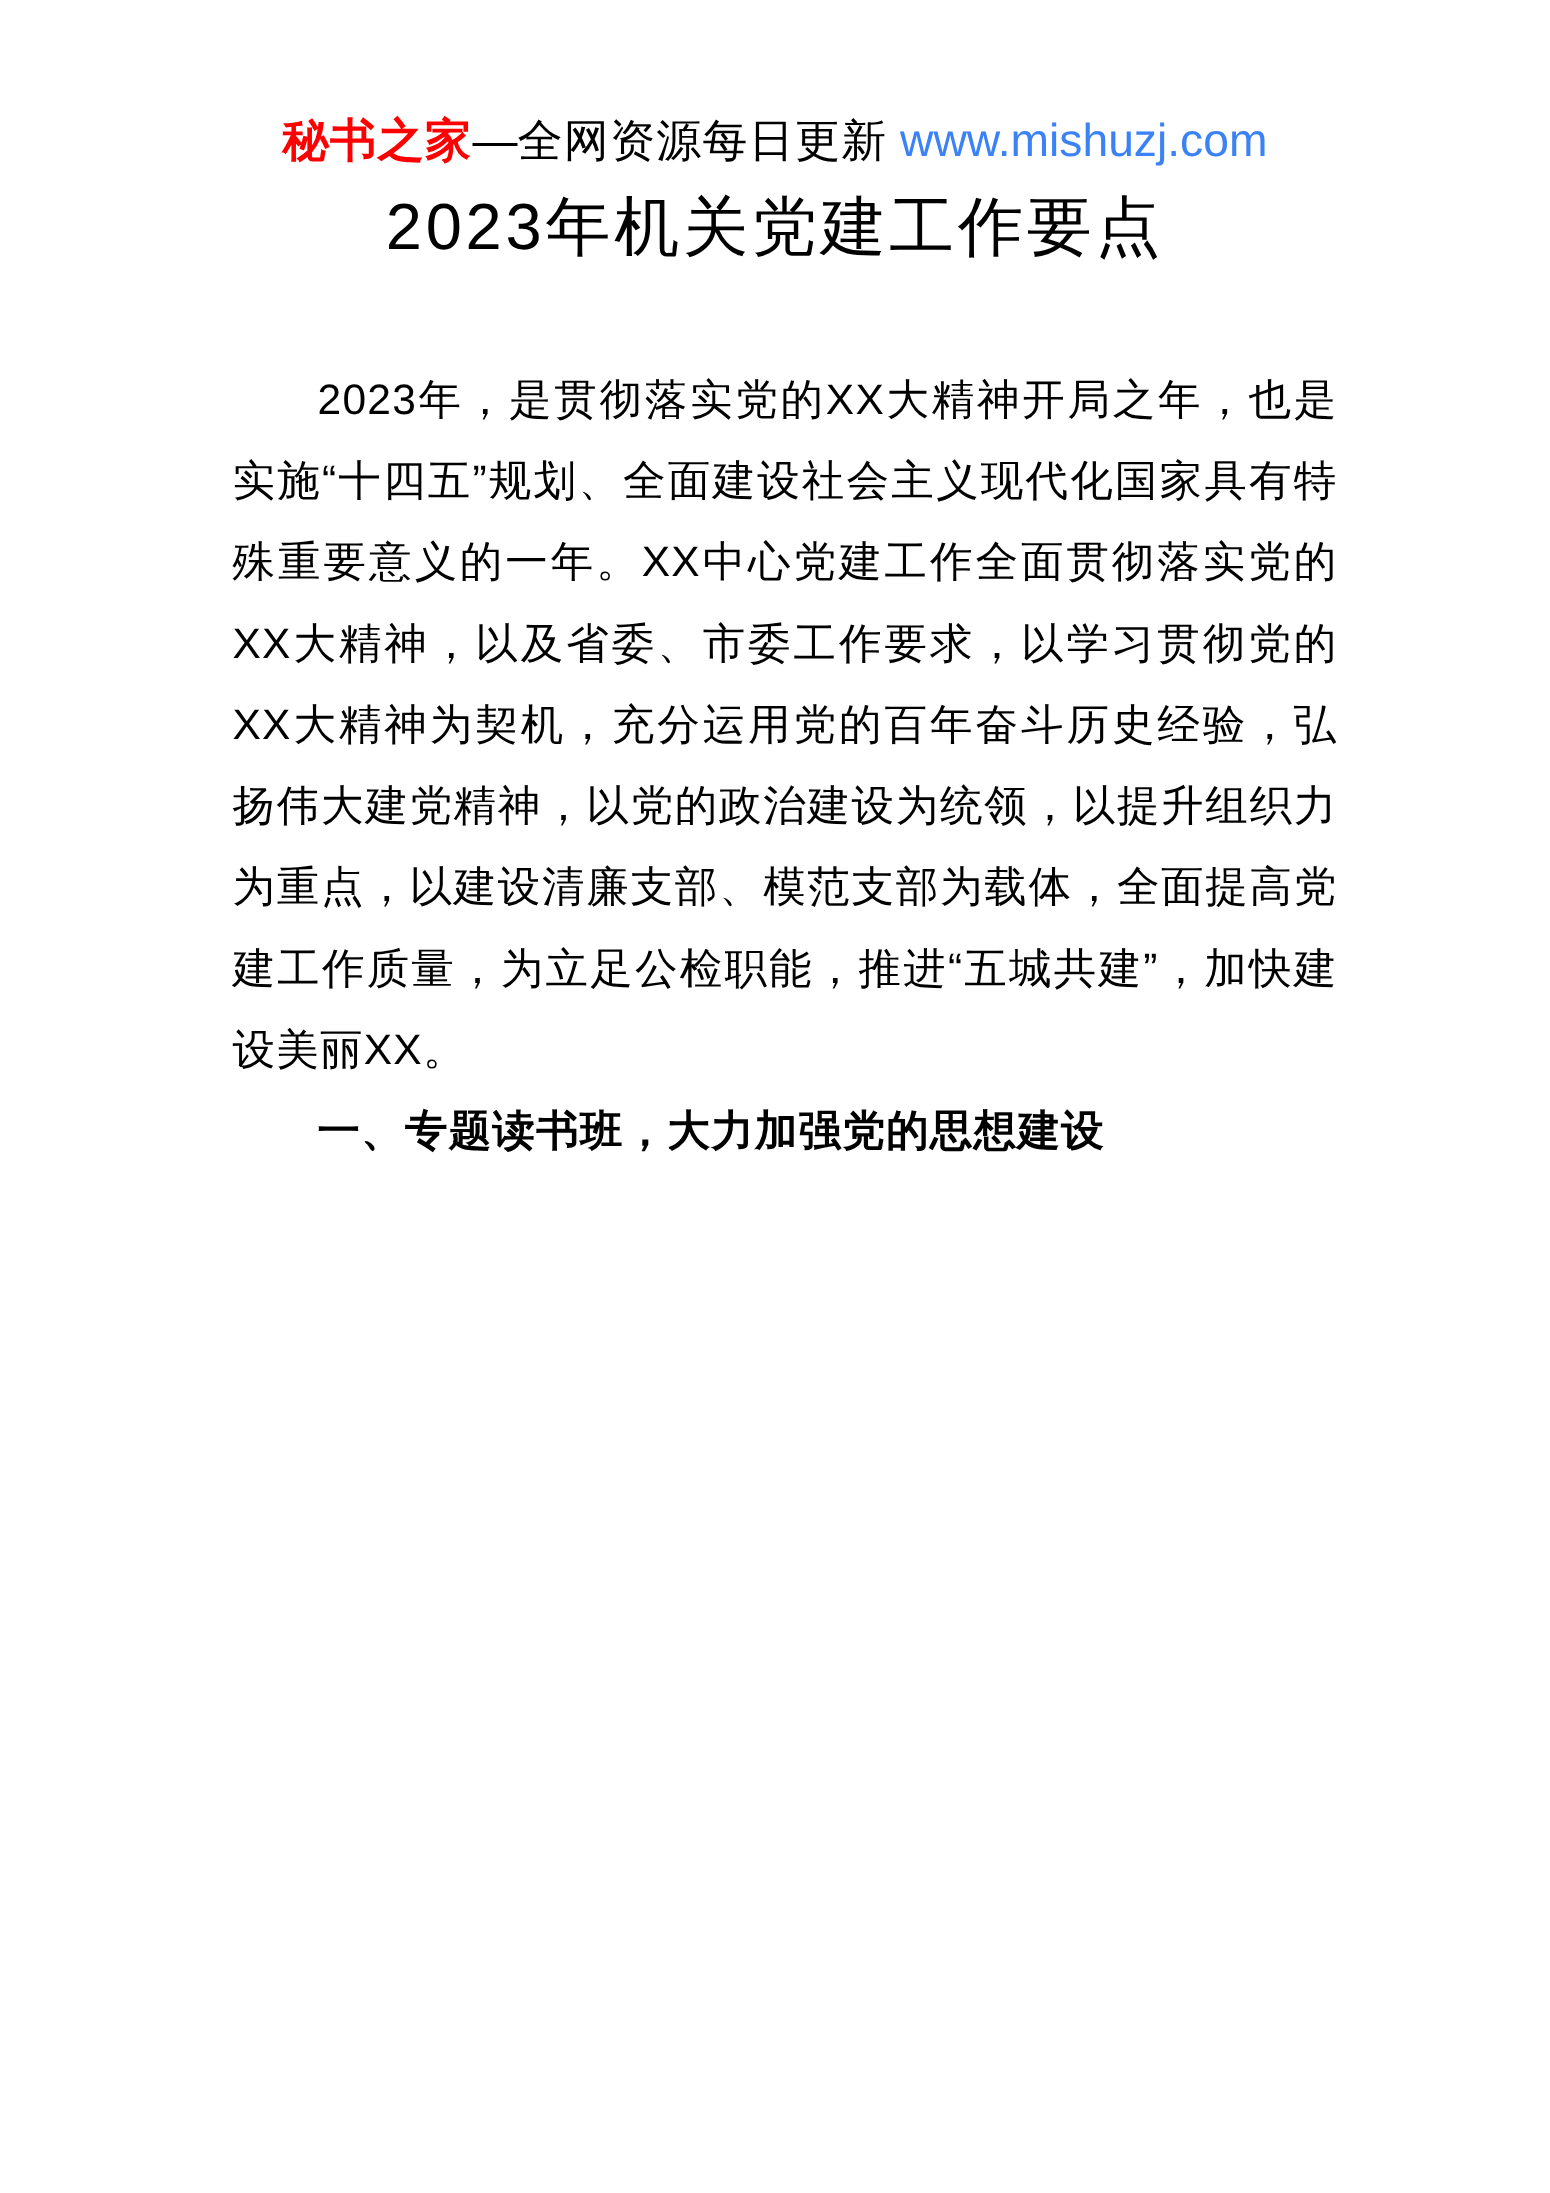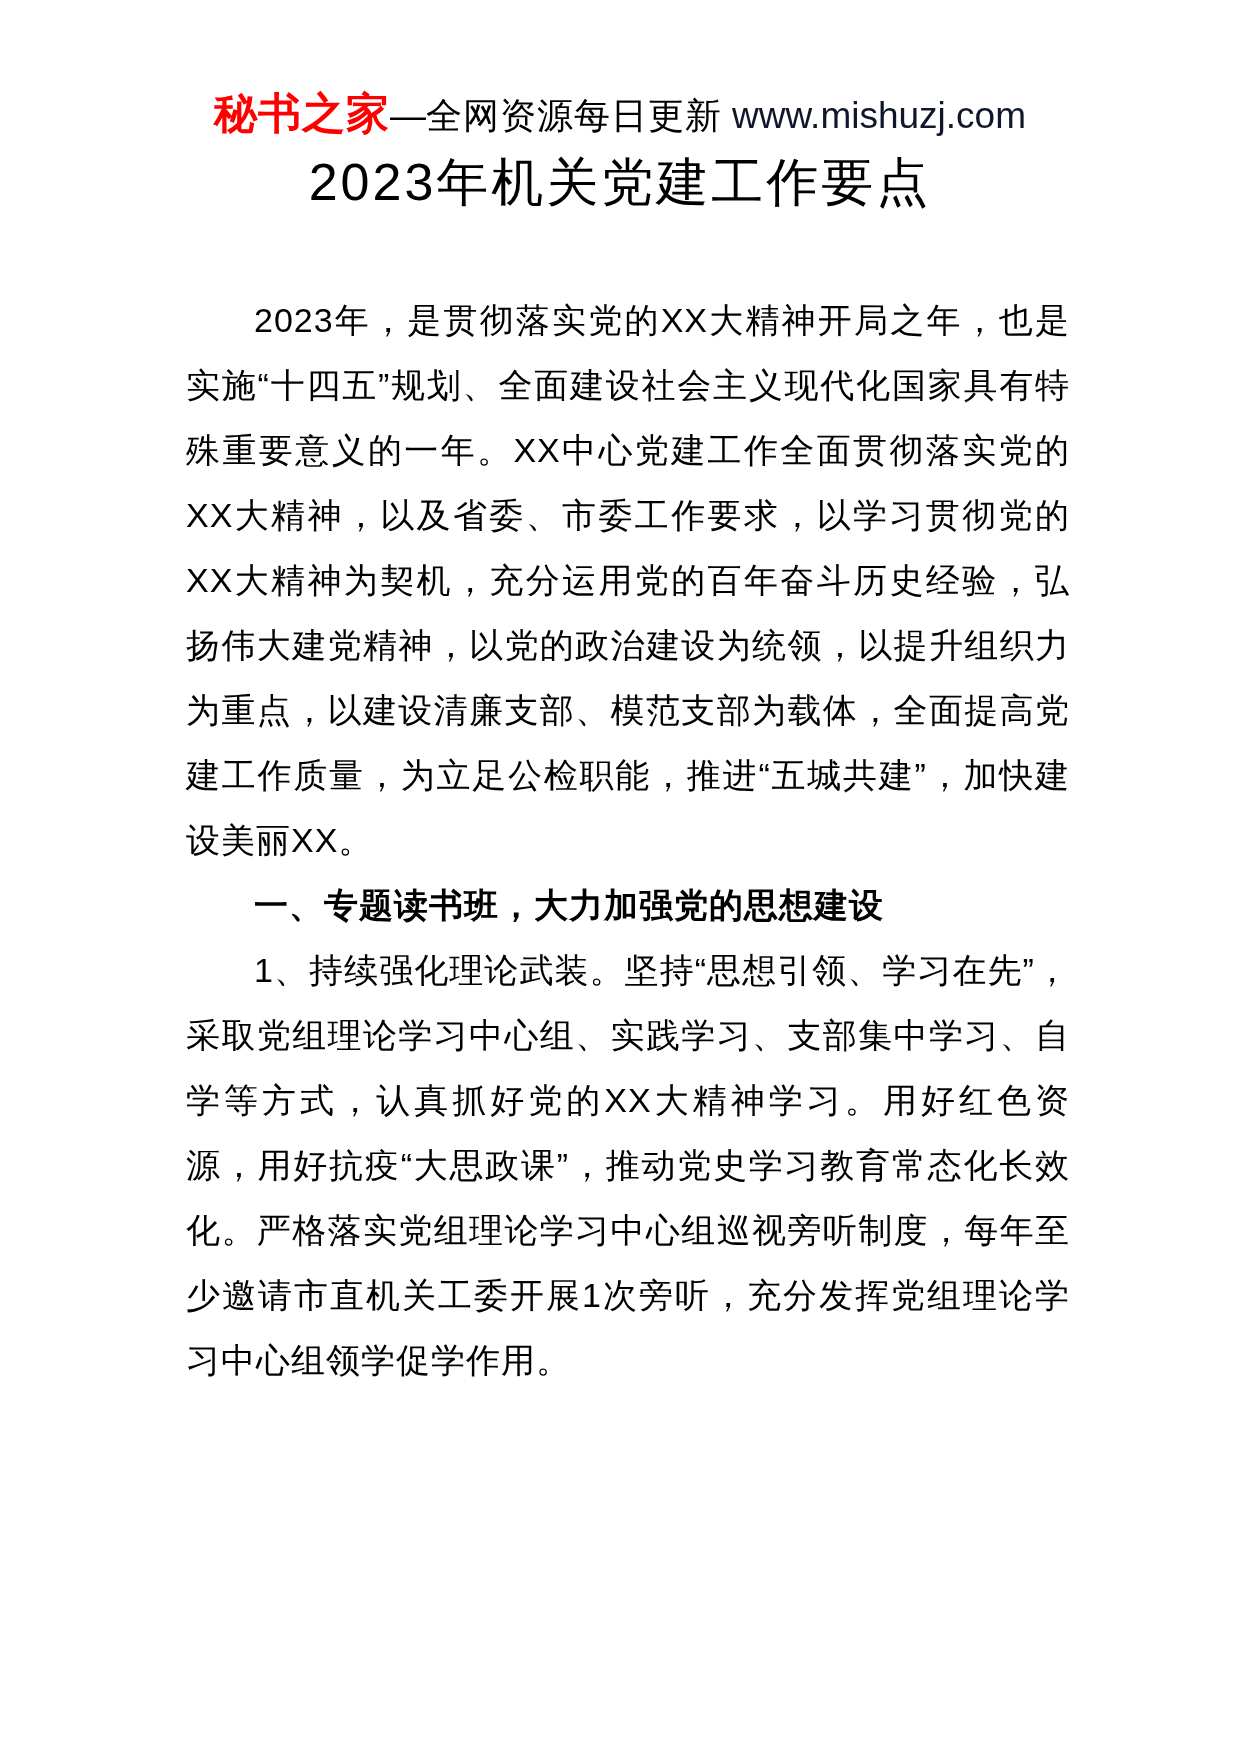--- a/index.html
+++ b/index.html
@@ -21,21 +21,21 @@
     position: absolute;
     top: 88px;
     left: 0;
     width: 100%;
     text-align: center;
     white-space: nowrap;
     font-size: 36px;
     line-height: 50px;
   }
   .brand {
-    font-size: 43px;
+    font-size: 37px;
     font-weight: bold;
     color: #ff0000;
     letter-spacing: 1px;
   }
   .dash {
     color: #000000;
     font-size: 36px;
   }
   .tagline {
     color: #000000;
@@ -82,24 +82,23 @@
   .doc-body p.heading {
     font-weight: bold;
   }
 </style>
 </head>
 <body>
 
 <div class="page">
 
   <div class="site-header">
-    <span class="brand" style="color: rgb(255, 0, 0);">秘书之家</span><span class="dash">—</span><span class="tagline">全网资源每日更新</span><a class="url" style="color: #0f172a;">www.mishuzj.com</a>
+    <span class="brand" style="color: rgb(255, 0, 0);">秘书之家</span><span class="dash">—</span><span class="tagline">全网资源每日更新</span><a class="url" style="color: #3b82f6;">www.mishuzj.com</a>
   </div>
 
   <h1 class="doc-title">2023年机关党建工作要点</h1>
 
   <div class="doc-body" id="doc-body">
       <p class="para">2023年，是贯彻落实党的XX大精神开局之年，也是实施“十四五”规划、全面建设社会主义现代化国家具有特殊重要意义的一年。XX中心党建工作全面贯彻落实党的XX大精神，以及省委、市委工作要求，以学习贯彻党的XX大精神为契机，充分运用党的百年奋斗历史经验，弘扬伟大建党精神，以党的政治建设为统领，以提升组织力为重点，以建设清廉支部、模范支部为载体，全面提高党建工作质量，为立足公检职能，推进“五城共建”，加快建设美丽XX。</p>
       <p class="heading">一、专题读书班，大力加强党的思想建设</p>
-      <p class="para">1、持续强化理论武装。坚持“思想引领、学习在先”，采取党组理论学习中心组、实践学习、支部集中学习、自学等方式，认真抓好党的XX大精神学习。用好红色资源，用好抗疫“大思政课”，推动党史学习教育常态化长效化。严格落实党组理论学习中心组巡视旁听制度，每年至少邀请市直机关工委开展1次旁听，充分发挥党组理论学习中心组领学促学作用。</p>
     </div>
 
 </div>
 
 </body></html>

